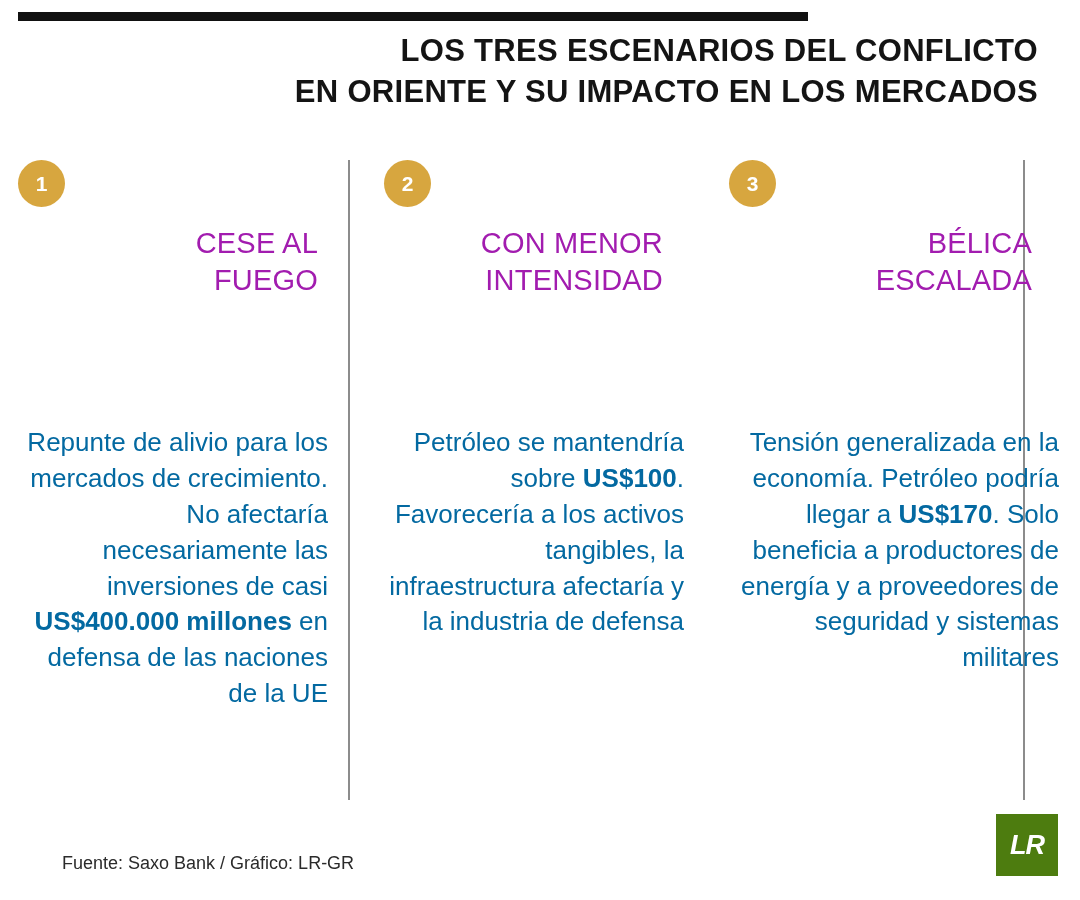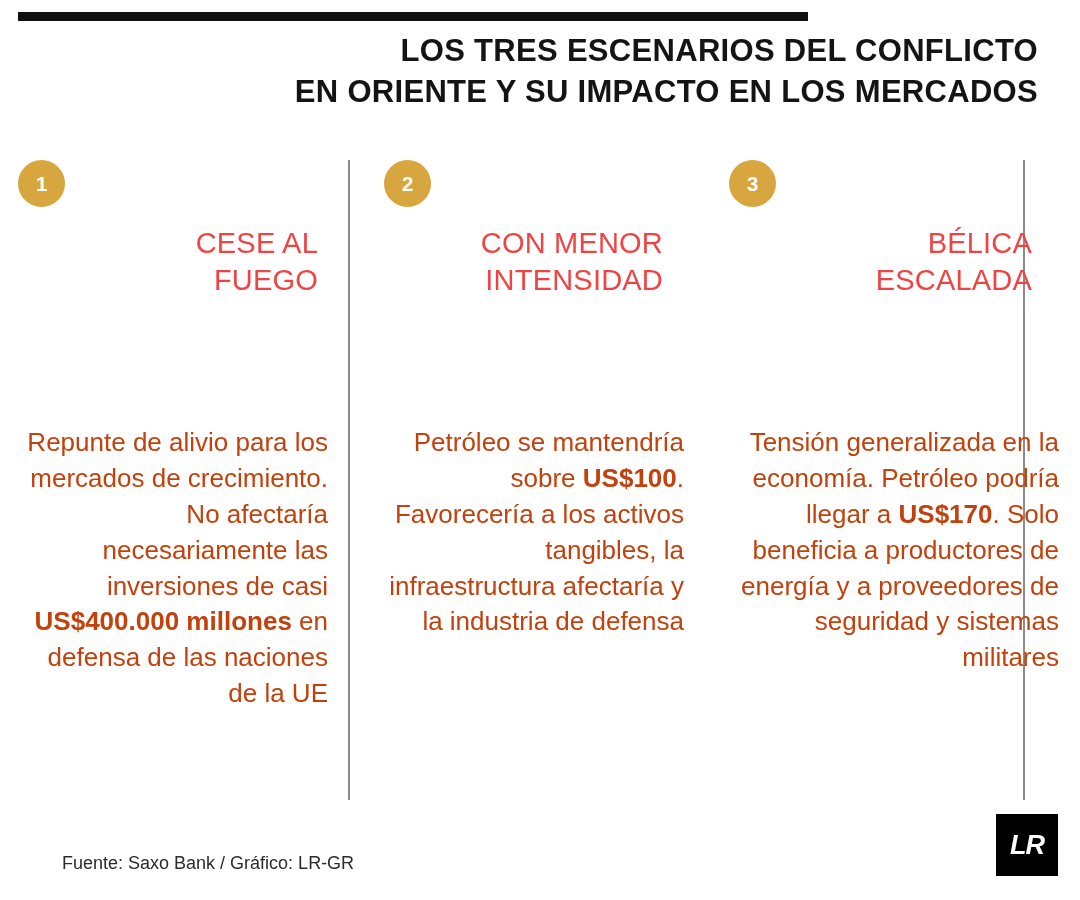--- a/index.html
+++ b/index.html
@@ -78,31 +78,31 @@
     font-weight: bold;
     display: flex;
     align-items: center;
     justify-content: center;
     margin-bottom: 18px;
   }
 
   .scenario-title {
     font-size: 29px;
     line-height: 1.28;
-    color: #ef4444;
+    color: #a21caf;
     font-weight: normal;
     letter-spacing: 0.2px;
     margin-bottom: 10px;
   }
   .scenario-title .t-line { display: block; }
 
   .desc {
     font-size: 26px;
     line-height: 1.38;
-    color: #c2410c;
+    color: #0369a1;
     font-weight: normal;
   }
   .desc b { font-weight: bold; }
 
   .body-1 { position: absolute; top: 265px; left: 0; width: 310px; }
   .body-2 { position: absolute; top: 265px; left: 36px; width: 300px; }
   .body-3 { position: absolute; top: 265px; left: 36px; width: 330px; }
 
   .source {
     position: absolute;
@@ -112,21 +112,21 @@
     color: #2b2b2b;
     margin-left: 44px;
   }
 
   .logo {
     position: absolute;
     right: 22px;
     bottom: 24px;
     width: 62px;
     height: 62px;
-    background: #000000;
+    background: #4d7c0f;
     display: flex;
     align-items: center;
     justify-content: center;
   }
   .logo-text {
     color: #ffffff;
     font-size: 27px;
     font-weight: bold;
     font-style: italic;
     letter-spacing: -1px;

